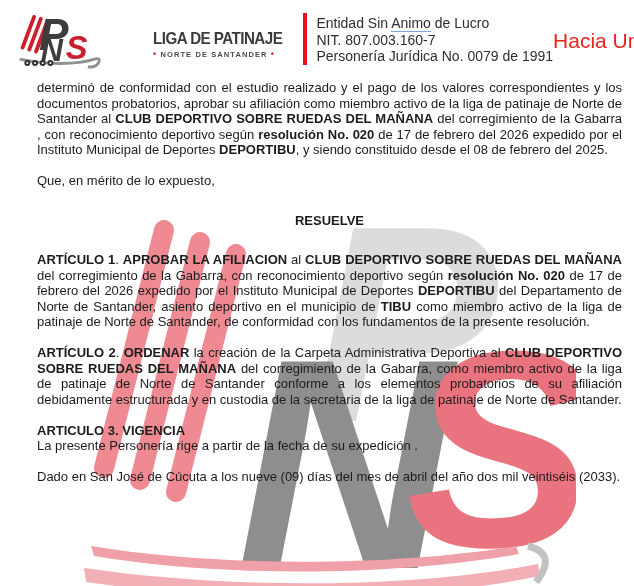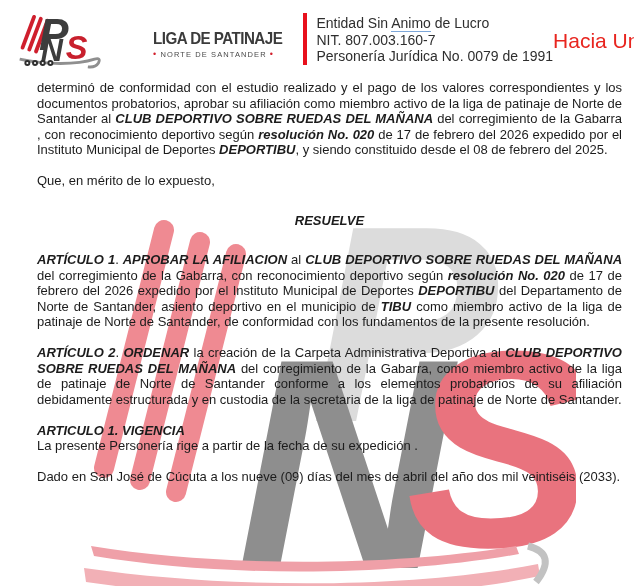--- a/index.html
+++ b/index.html
@@ -19,21 +19,21 @@
   }
   .logo-icon{flex:0 0 auto;margin-right:4px;}
   .wordmark{flex:0 0 auto;margin-right:8px;margin-top:10px;margin-left:41px;}
   .org-name{
     font-weight:bold;font-size:16.5px;letter-spacing:-0.6px;
     color:#3b3b3b;transform:scaleX(.92);transform-origin:left;
     white-space:nowrap;
   }
   .org-sub{
     font-size:7.5px;letter-spacing:1.1px;color:#4a4a4a;
-    font-weight:normal;white-space:nowrap;margin-top:1px;
+    font-weight:bold;white-space:nowrap;margin-top:1px;
   }
   .org-sub .dot{color:#d21f2c;font-size:9px;}
   .vbar{flex:0 0 auto;width:4px;height:52px;background:#e8101c;margin:0 9px 0 2px;}
   .info{flex:0 0 auto;font-size:14px;line-height:16.5px;color:#2e2e2e;margin-top:2px;}
   .info .ul{border-bottom:1.5px solid #7da7d9;}
   .slogan{
     margin-left:auto;align-self:center;
     font-size:21px;color:#e8251f;padding-right:8px;margin-top:4px;
     white-space:nowrap;
   }
@@ -47,21 +47,21 @@
     position:relative;z-index:1;
     padding:8px 12px 0 37px;
     font-size:13px;line-height:15.5px;
   }
   .para{margin:0 0 15.5px 0;}
   .a-justify{text-align:justify;}
   .a-center{text-align:center;}
   .tight{margin-bottom:0;}
   .sp-lg{margin-top:24px;}
   .sp-xl{margin-top:32px;}
-  .b{font-weight:bold;font-style:italic;}
+  .b{font-weight:bold;}
 </style>
 </head>
 <body>
 
 <div class="page">
 
   <svg class="watermark" width="500" height="370" viewBox="0 0 500 370">
     <g stroke="#ef8a92" stroke-width="20" stroke-linecap="round">
       <line x1="88" y1="14" x2="28" y2="252"></line>
       <line x1="124" y1="26" x2="64" y2="264"></line>
@@ -113,18 +113,18 @@
 
     <div class="slogan">Hacia Un Norte de Logros</div>
   </div>
 
   <div class="doc-body">
       <p class="para a-justify"><span>determinó de conformidad con el estudio realizado y el pago de los valores correspondientes y los documentos probatorios, aprobar su afiliación como miembro activo de la liga de patinaje de Norte de Santander al </span><span class="b">CLUB DEPORTIVO SOBRE RUEDAS DEL MAÑANA</span><span> del corregimiento de la Gabarra , con reconocimiento deportivo según </span><span class="b">resolución No. 020</span><span> de 17 de febrero del 2026 expedido por el Instituto Municipal de Deportes </span><span class="b">DEPORTIBU</span><span>, y siendo constituido desde el 08 de febrero del 2025.</span></p>
       <p class="para a-justify"><span>Que, en mérito de lo expuesto,</span></p>
       <p class="para a-center sp-lg"><span class="b">RESUELVE</span></p>
       <p class="para a-justify sp-lg"><span class="b">ARTÍCULO 1</span><span>. </span><span class="b">APROBAR LA AFILIACION</span><span> al </span><span class="b">CLUB DEPORTIVO SOBRE RUEDAS DEL MAÑANA</span><span> del corregimiento de la Gabarra, con reconocimiento deportivo según </span><span class="b">resolución No. 020</span><span> de 17 de febrero del 2026 expedido por el Instituto Municipal de Deportes </span><span class="b">DEPORTIBU</span><span> del Departamento de Norte de Santander, asiento deportivo en el municipio de </span><span class="b">TIBU</span><span> como miembro activo de la liga de patinaje de Norte de Santander, de conformidad con los fundamentos de la presente resolución.</span></p>
       <p class="para a-justify"><span class="b">ARTÍCULO 2</span><span>. </span><span class="b">ORDENAR</span><span> la creación de la Carpeta Administrativa Deportiva al </span><span class="b">CLUB DEPORTIVO SOBRE RUEDAS DEL MAÑANA</span><span> del corregimiento de la Gabarra, como miembro activo de la liga de patinaje de Norte de Santander conforme a los elementos probatorios de su afiliación debidamente estructurada y en custodia de la secretaria de la liga de patinaje de Norte de Santander.</span></p>
-      <p class="para a-justify tight"><span class="b">ARTICULO 1. VIGENCIA</span></p>
+      <p class="para a-justify tight"><span class="b">ARTICULO 3. VIGENCIA</span></p>
       <p class="para a-justify"><span>La presente Personería rige a partir de la fecha de su expedición .</span></p>
       <p class="para a-justify"><span>Dado en San José de Cúcuta a los nueve (09) días del mes de abril del año dos mil veintiséis (2033).</span></p>
     </div>
 
 </div>
 
 </body></html>

